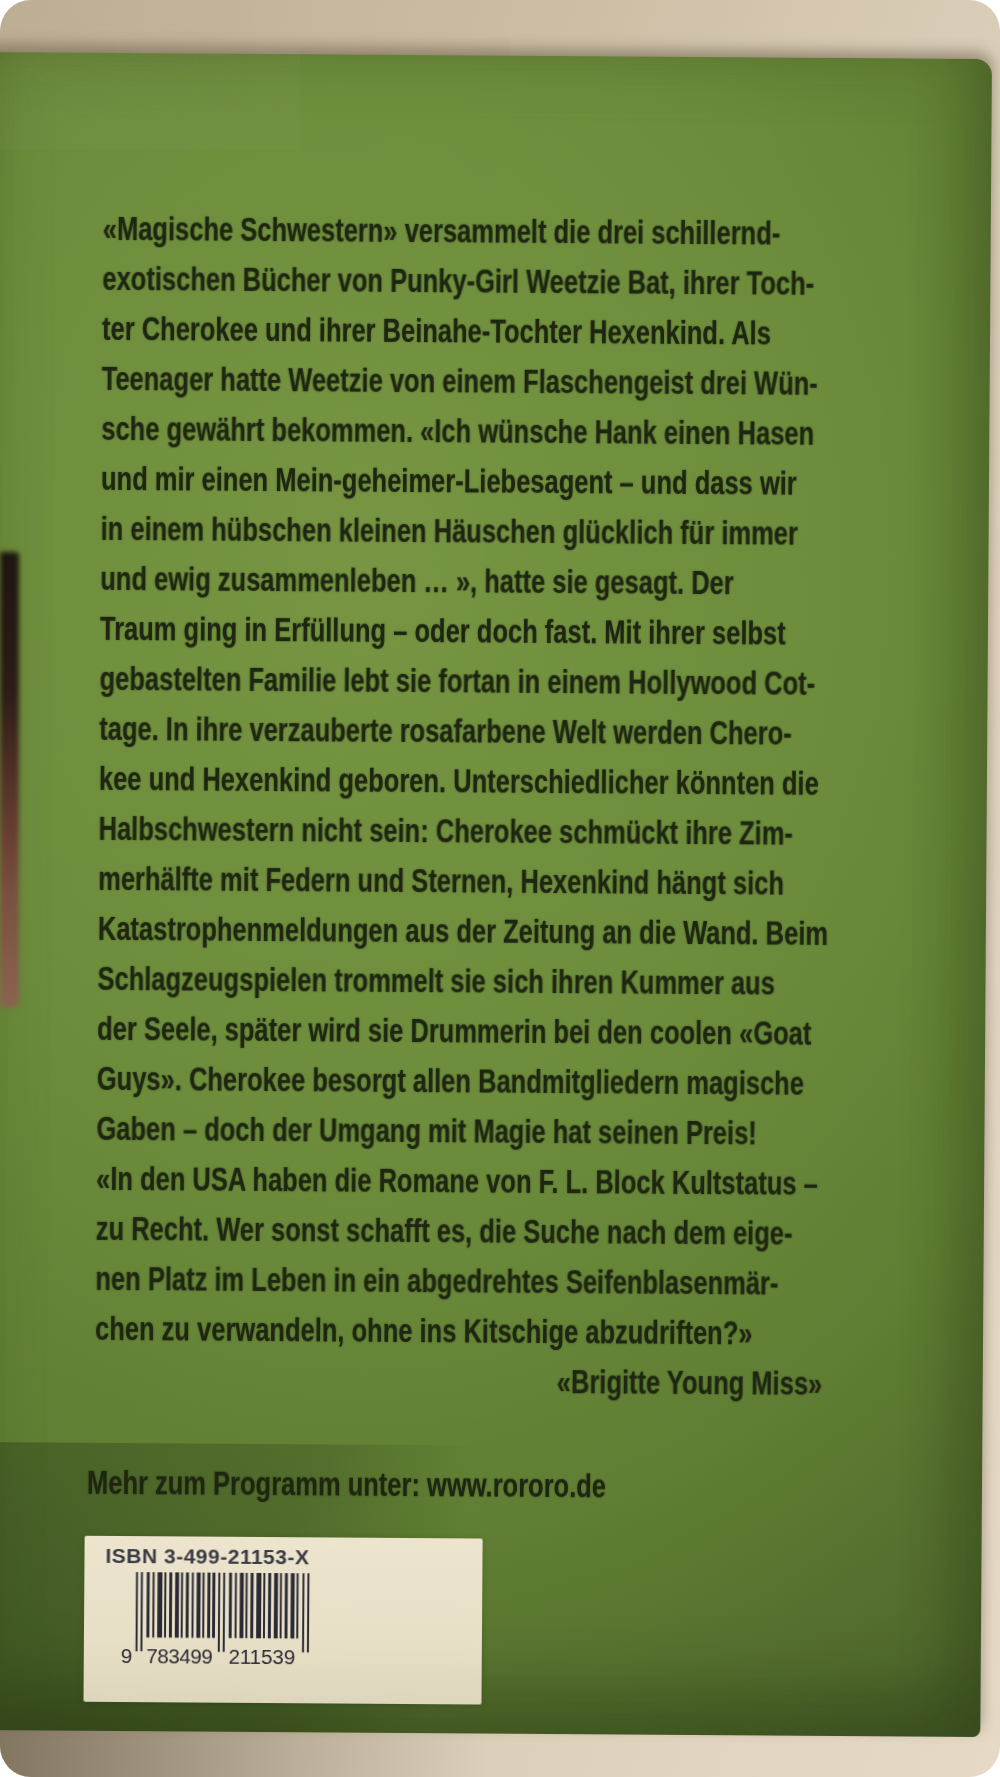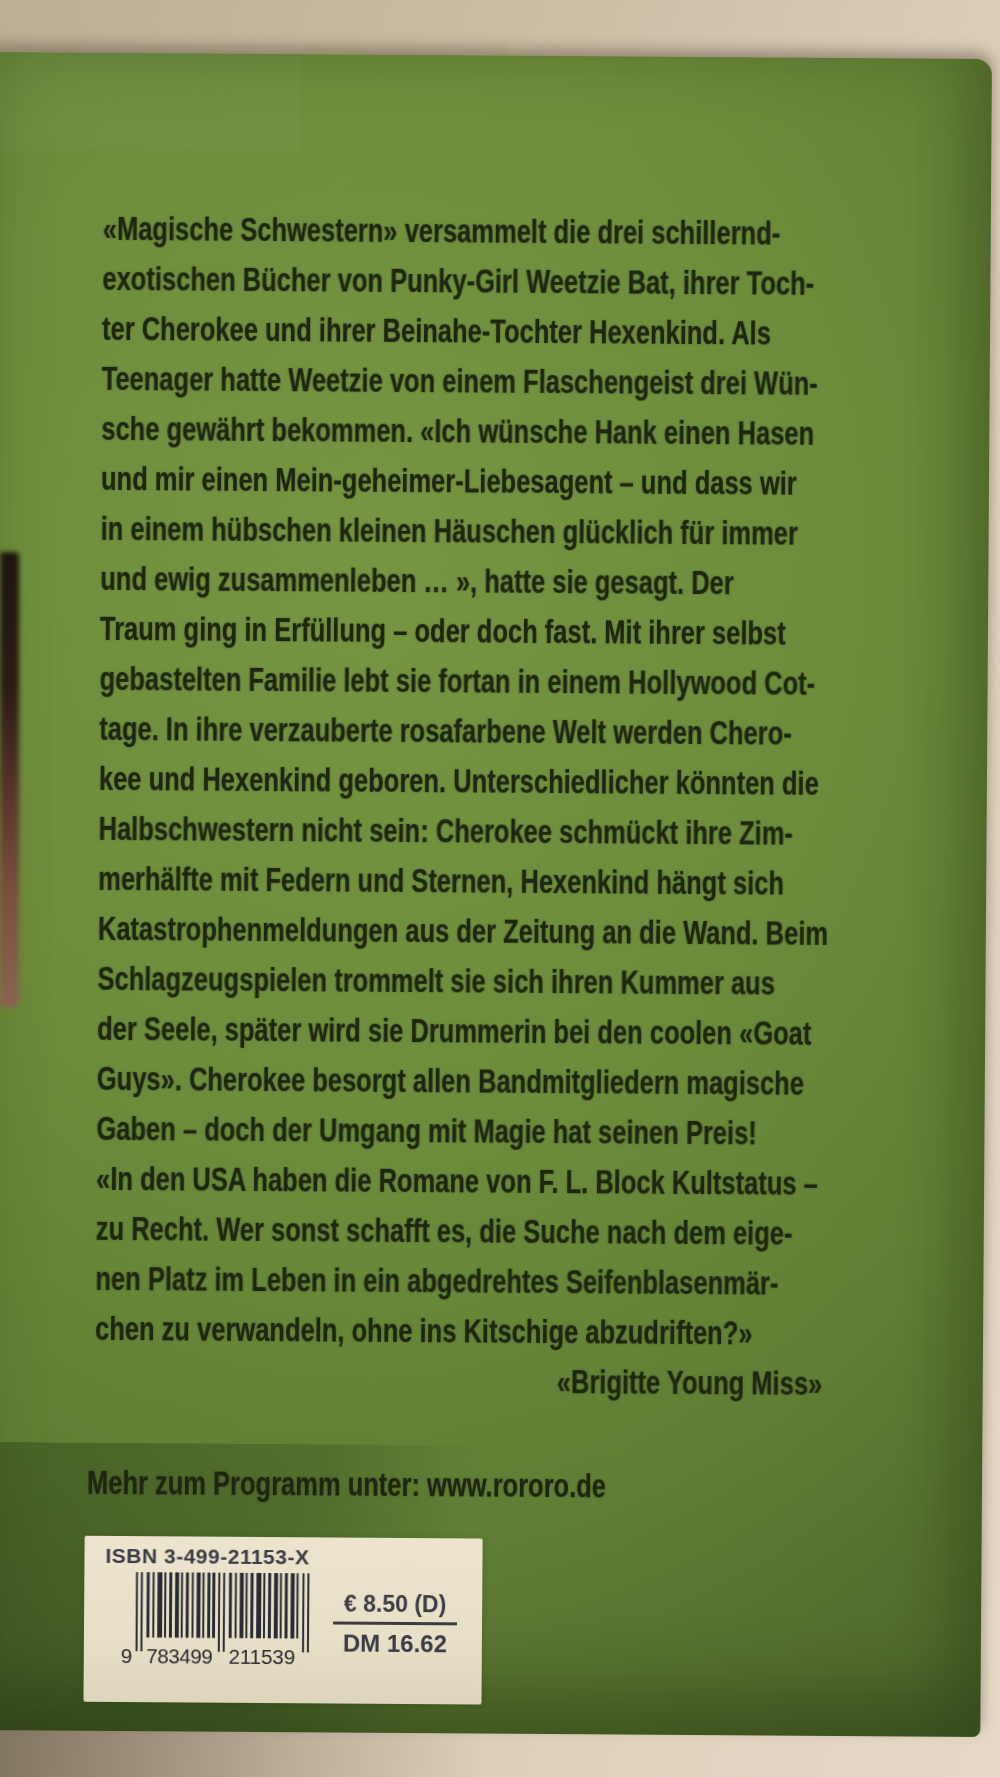--- a/index.html
+++ b/index.html
@@ -1,19 +1,20 @@
 <!DOCTYPE html>
 <html><head>
 <meta charset="utf-8">
 <style>
   html,body{margin:0;padding:0;}
   .page{
     position:relative; width:1000px; height:1777px; overflow:hidden;
     background:linear-gradient(108deg,#bdae93 0%,#cdbfa6 38%,#dfd2bd 72%,#e6d9c6 100%);
     font-family:"Liberation Sans",sans-serif;
+    border-radius:31px;
   }
   .wall-shadow-bl{
     position:absolute; left:0; top:1700px; width:540px; height:77px;
     background:linear-gradient(to right, rgba(70,60,42,0.55) 0%, rgba(70,60,42,0.18) 55%, rgba(70,60,42,0) 90%);
   }
   .book{
     position:absolute; left:-18px; top:52px; width:1010px; height:1678px;
     transform:rotate(0.4deg); transform-origin:0 0;
     border-radius:2px 16px 8px 2px;
     background:radial-gradient(115% 85% at 38% 30%, #779542 0%, #6d8d3c 40%, #617f34 68%, #50692c 92%, #47602a 100%);
@@ -146,24 +147,20 @@
               <rect x="191" y="0" width="2" height="80"></rect>
           </g>
           <g fill="#2a2a34" font-family="Liberation Sans, sans-serif" font-size="21" font-weight="400">
             <text x="1" y="92">9</text>
             <text x="27" y="92" textLength="68">783499</text>
             <text x="111" y="92" textLength="68">211539</text>
           </g>
         </svg>
       </div>
 
-      <div class="price">
-        <div class="eur">€ 8.50 (D)</div>
-        <div class="dm">DM 16.62</div>
-      </div>
     </div>
 
   </div>
 
   <div class="shelf-strip"></div>
 
   <svg class="grain">
     <filter id="noiseF">
         <feTurbulence type="fractalNoise" baseFrequency="0.8" numOctaves="2" stitchTiles="stitch"></feTurbulence>
       </filter>

